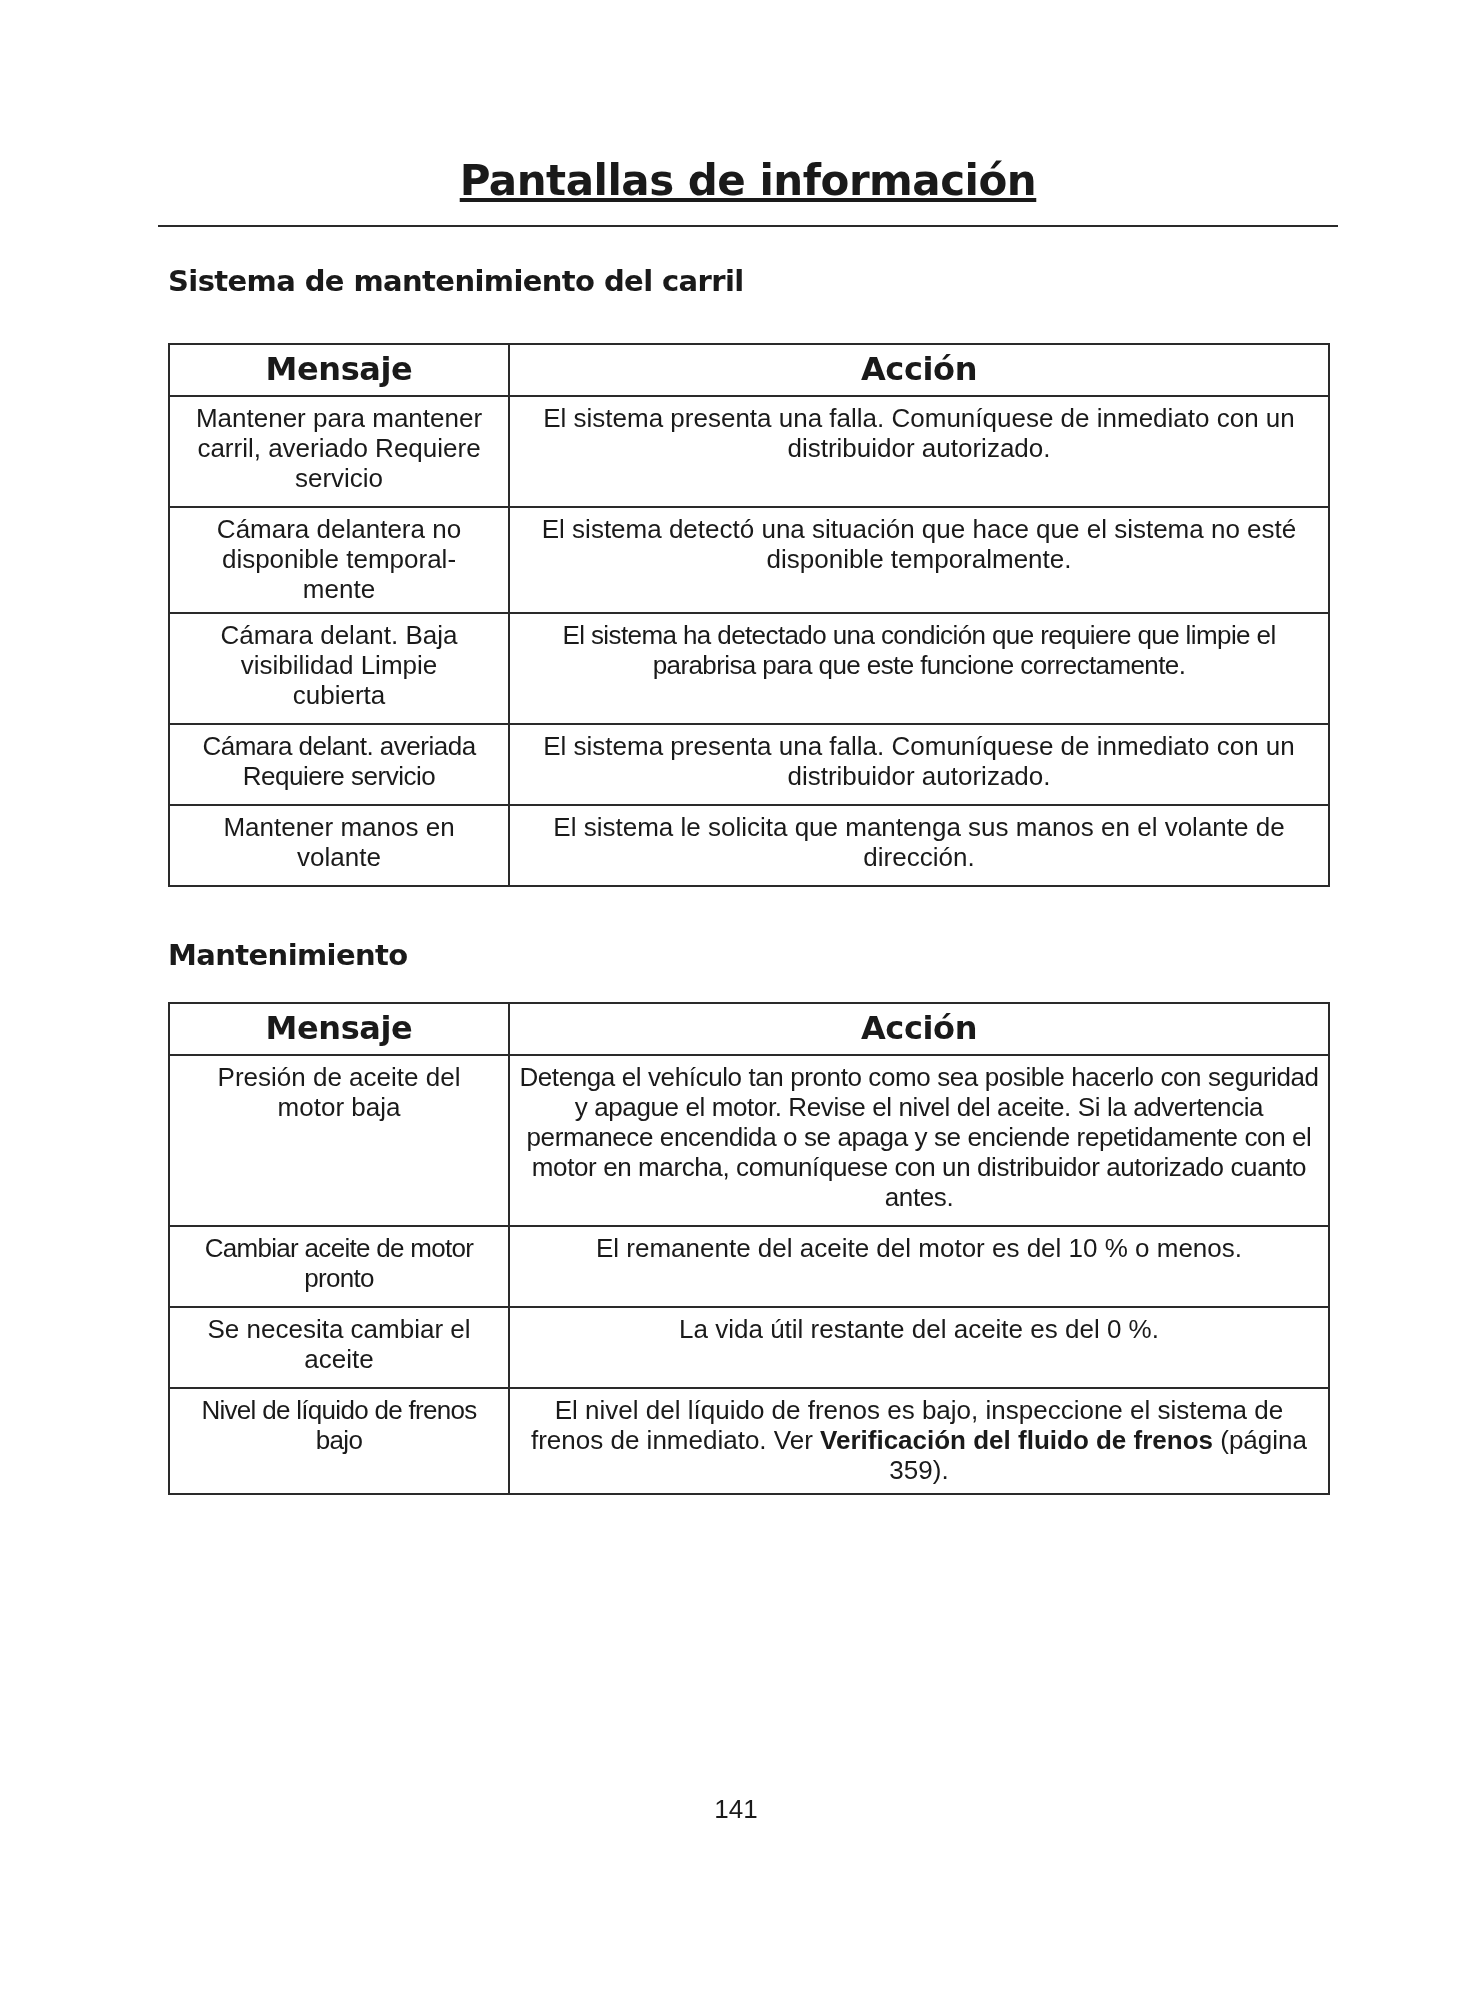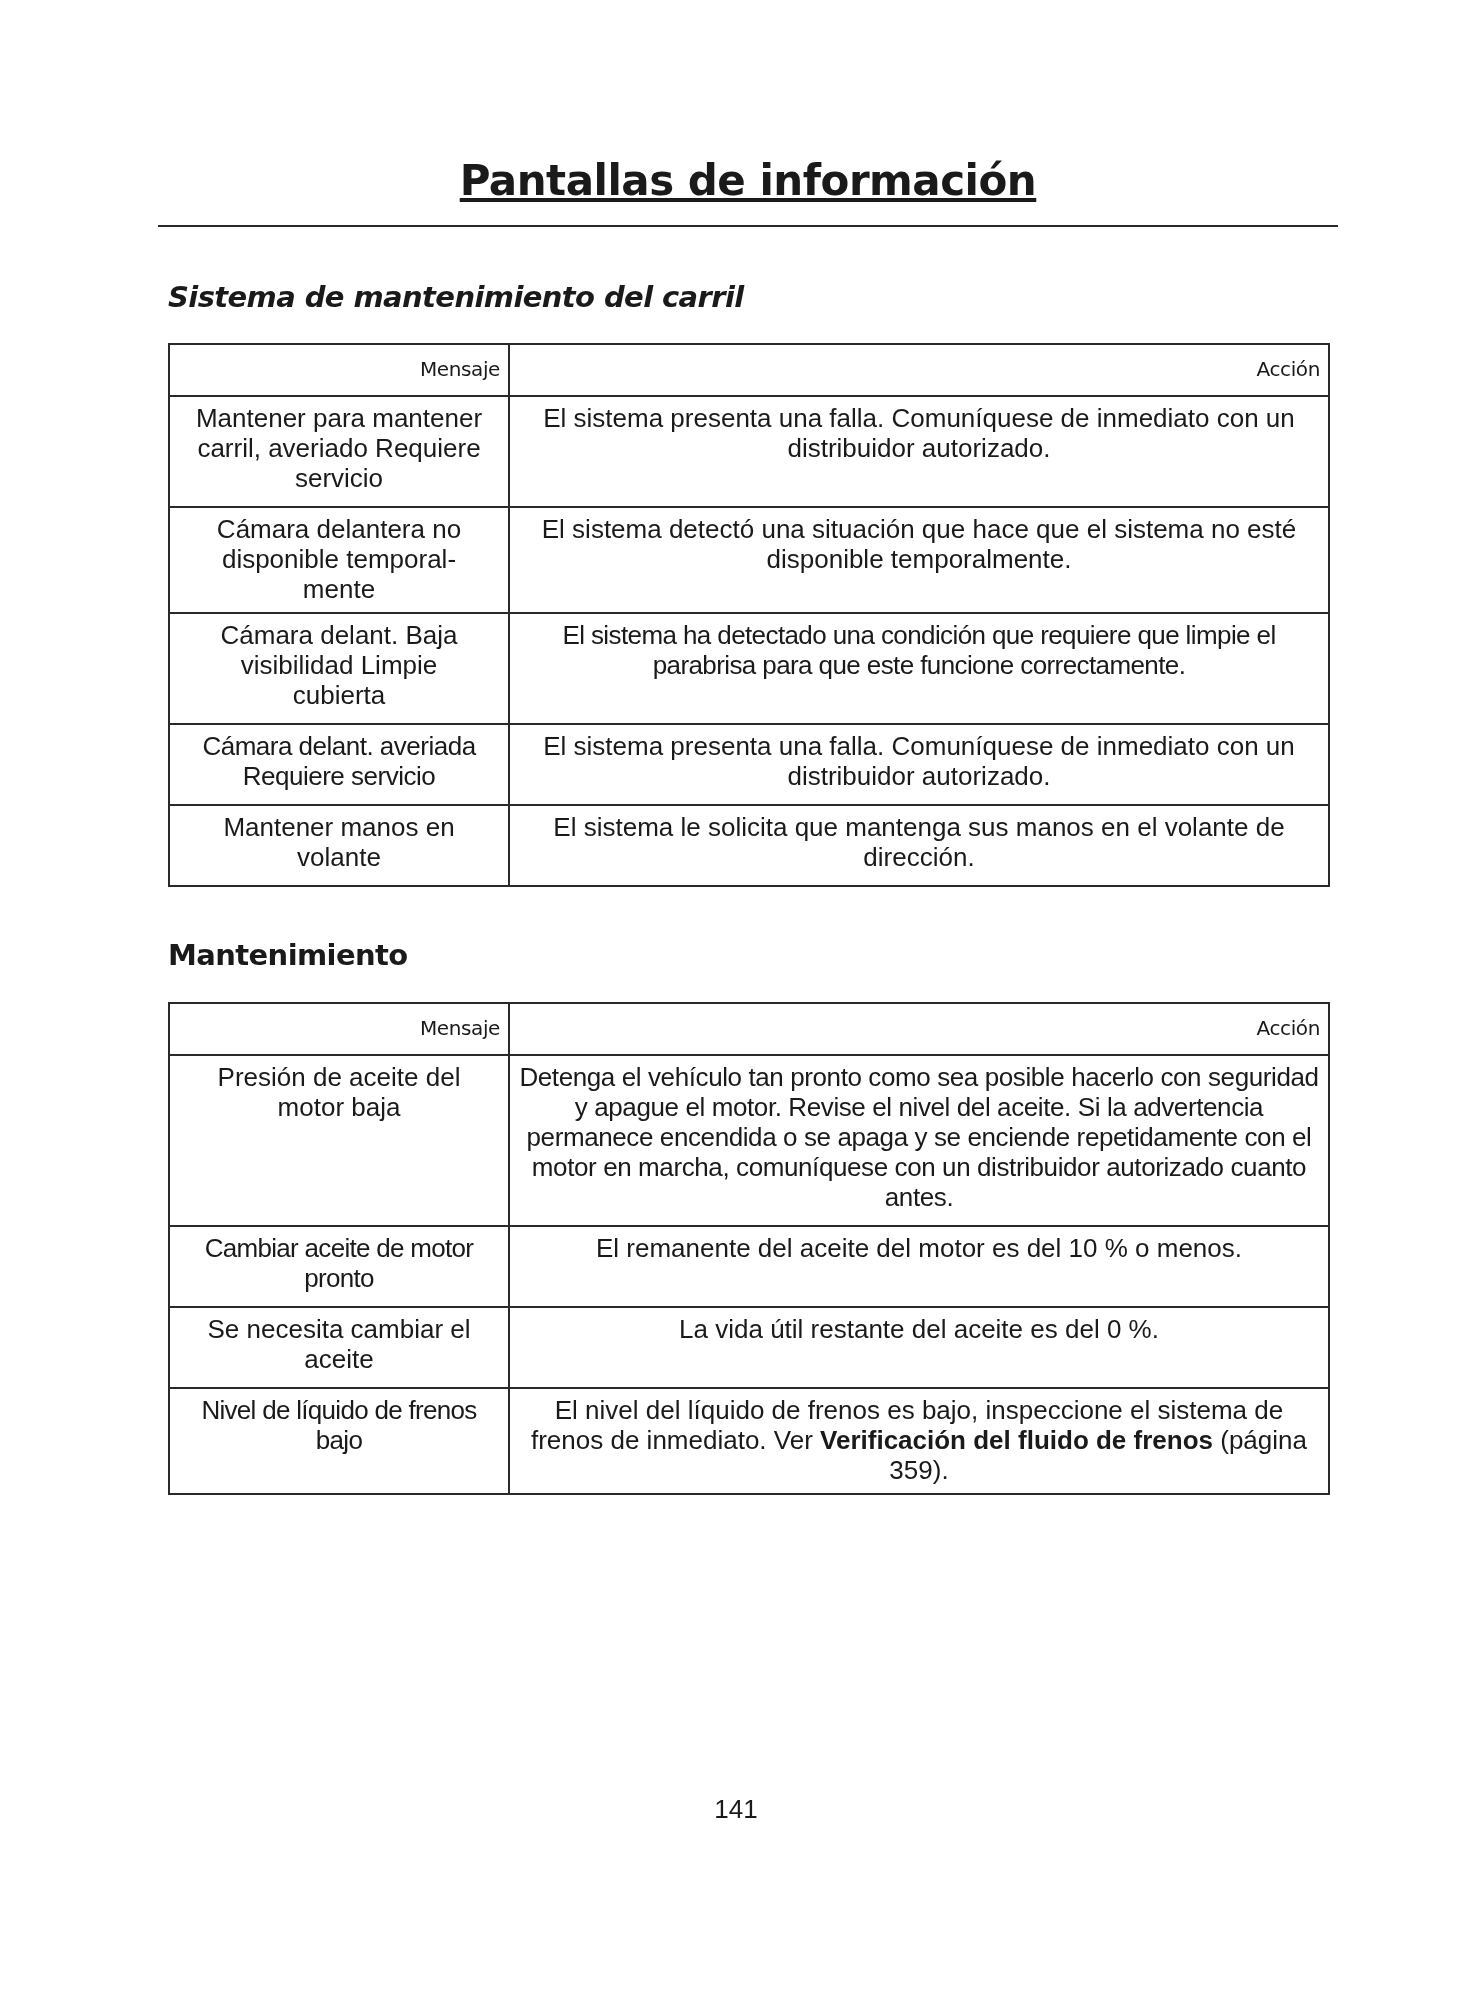--- a/index.html
+++ b/index.html
@@ -22,37 +22,37 @@
   }
   table.msg-table {
     position: absolute; left: 168px; width: 1160px; border-collapse: collapse;
     table-layout: fixed; font-size: 26px; line-height: 30px;
   }
   table.msg-table th, table.msg-table td {
     border: 2px solid #2a2a2a; text-align: center; vertical-align: top;
     padding: 6px 8px 8px 8px;
   }
   table.msg-table th {
-    font-weight: normal; font-size: 20px; height: 36px; vertical-align: middle;
-    font-family: "DejaVu Sans", sans-serif; letter-spacing: -0.4px; text-align: right;
+    font-weight: bold; font-size: 32px; height: 36px; vertical-align: middle;
+    font-family: "DejaVu Sans", sans-serif; letter-spacing: -0.4px;
   }
   col.c1 { width: 340px; }
   col.c2 { width: 820px; }
   .bold { font-weight: bold; }
   .page-number {
     position: absolute; left: 0; width: 1472px; top: 1794px; text-align: center; font-size: 26px;
   }
 </style>
 </head>
 <body>
 
 <div class="page-title">Pantallas de información</div>
 <div class="title-rule"></div>
 
-<div class="section-heading" style="top:280px;font-style:italic;">Sistema de mantenimiento del carril</div>
+<div class="section-heading" style="top:264px;">Sistema de mantenimiento del carril</div>
 
 <table class="msg-table" style="top:343px;">
   <colgroup>
       <col class="c1">
       <col class="c2">
     </colgroup>
   <thead>
     <tr>
       <th>Mensaje</th>
       <th>Acción</th>

